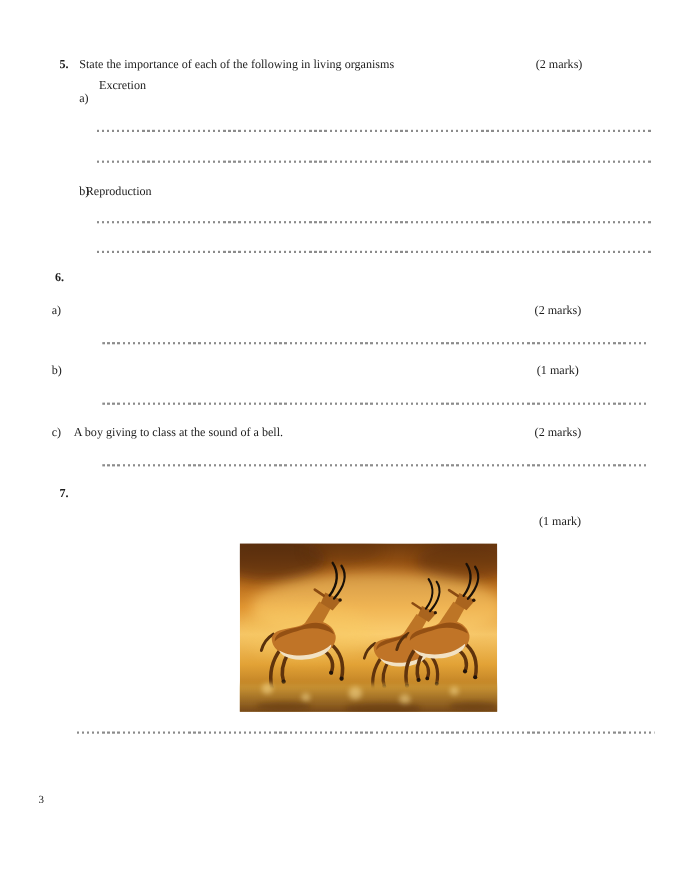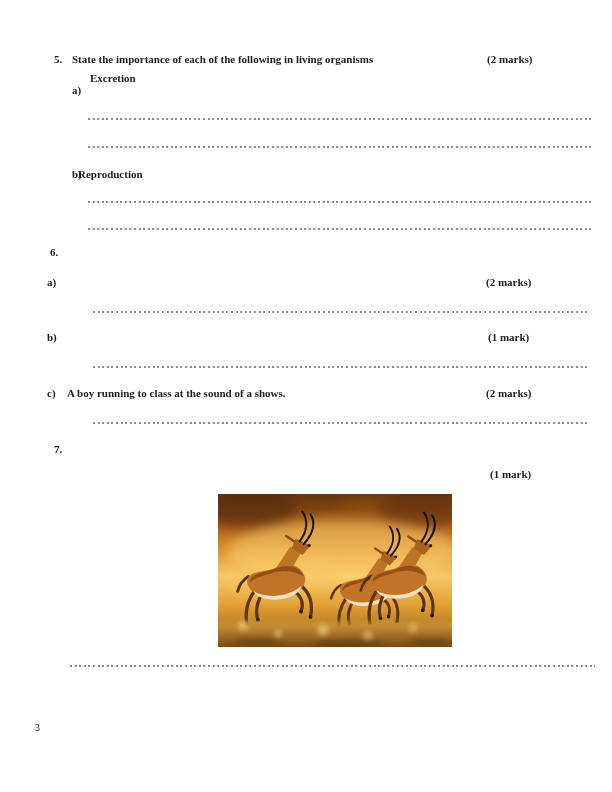--- a/index.html
+++ b/index.html
@@ -5,21 +5,21 @@
   html,body{margin:0;padding:0;background:#ffffff;}
   .page{
     position:relative;
     width:612px;height:792px;
     background:#ffffff;
     margin:0 auto;
     overflow:hidden;
     font-family:"Liberation Serif", serif;
     color:#1d1d1d;
   }
-  .t{position:absolute;white-space:nowrap;font-size:11px;line-height:13px;color:#1d1d1d;font-weight:bold;}
+  .t{position:absolute;white-space:nowrap;font-size:11px;line-height:13px;color:#1d1d1d;}
   .b{font-weight:bold;}
   .dotline{
     position:absolute;height:1.5px;
     background-image:repeating-linear-gradient(90deg,#8b8b8b 0 2px,transparent 2px 4.6px);
   }
   .figure{
     position:absolute;left:218px;top:494px;width:234px;height:153px;
   }
   .figure svg{display:block;}
   .pagenum{position:absolute;left:35px;top:722px;font-size:10px;color:#222;}
@@ -47,21 +47,21 @@
 
   <span class="t" style="left:47px;top:276px">a)</span>
   <span class="t" style="left:486px;top:276px">(2 marks)</span>
   <div class="dotline" style="left:93px;top:311px;width:495px"></div>
 
   <span class="t" style="left:47px;top:331px">b)</span>
   <span class="t" style="left:488px;top:331px">(1 mark)</span>
   <div class="dotline" style="left:93px;top:366px;width:495px"></div>
 
   <span class="t" style="left:47px;top:387px">c)</span>
-  <span class="t" style="left:67px;top:387px">A boy running to class at the sound of a shows.</span>
+  <span class="t" style="left:67px;top:387px">A boy giving to class at the sound of a bell.</span>
   <span class="t" style="left:486px;top:387px">(2 marks)</span>
   <div class="dotline" style="left:93px;top:422px;width:495px"></div>
 
   <span class="t b" style="left:54px;top:443px">7.</span>
   <span class="t" style="left:490px;top:468px">(1 mark)</span>
 
   <div class="figure">
     <svg width="234" height="153" viewBox="0 0 234 153" role="img" aria-label="Three gazelles leaping through golden savanna grassland at sunset">
       <defs>
         <linearGradient id="bgGrad" x1="0" y1="0" x2="0" y2="1">

